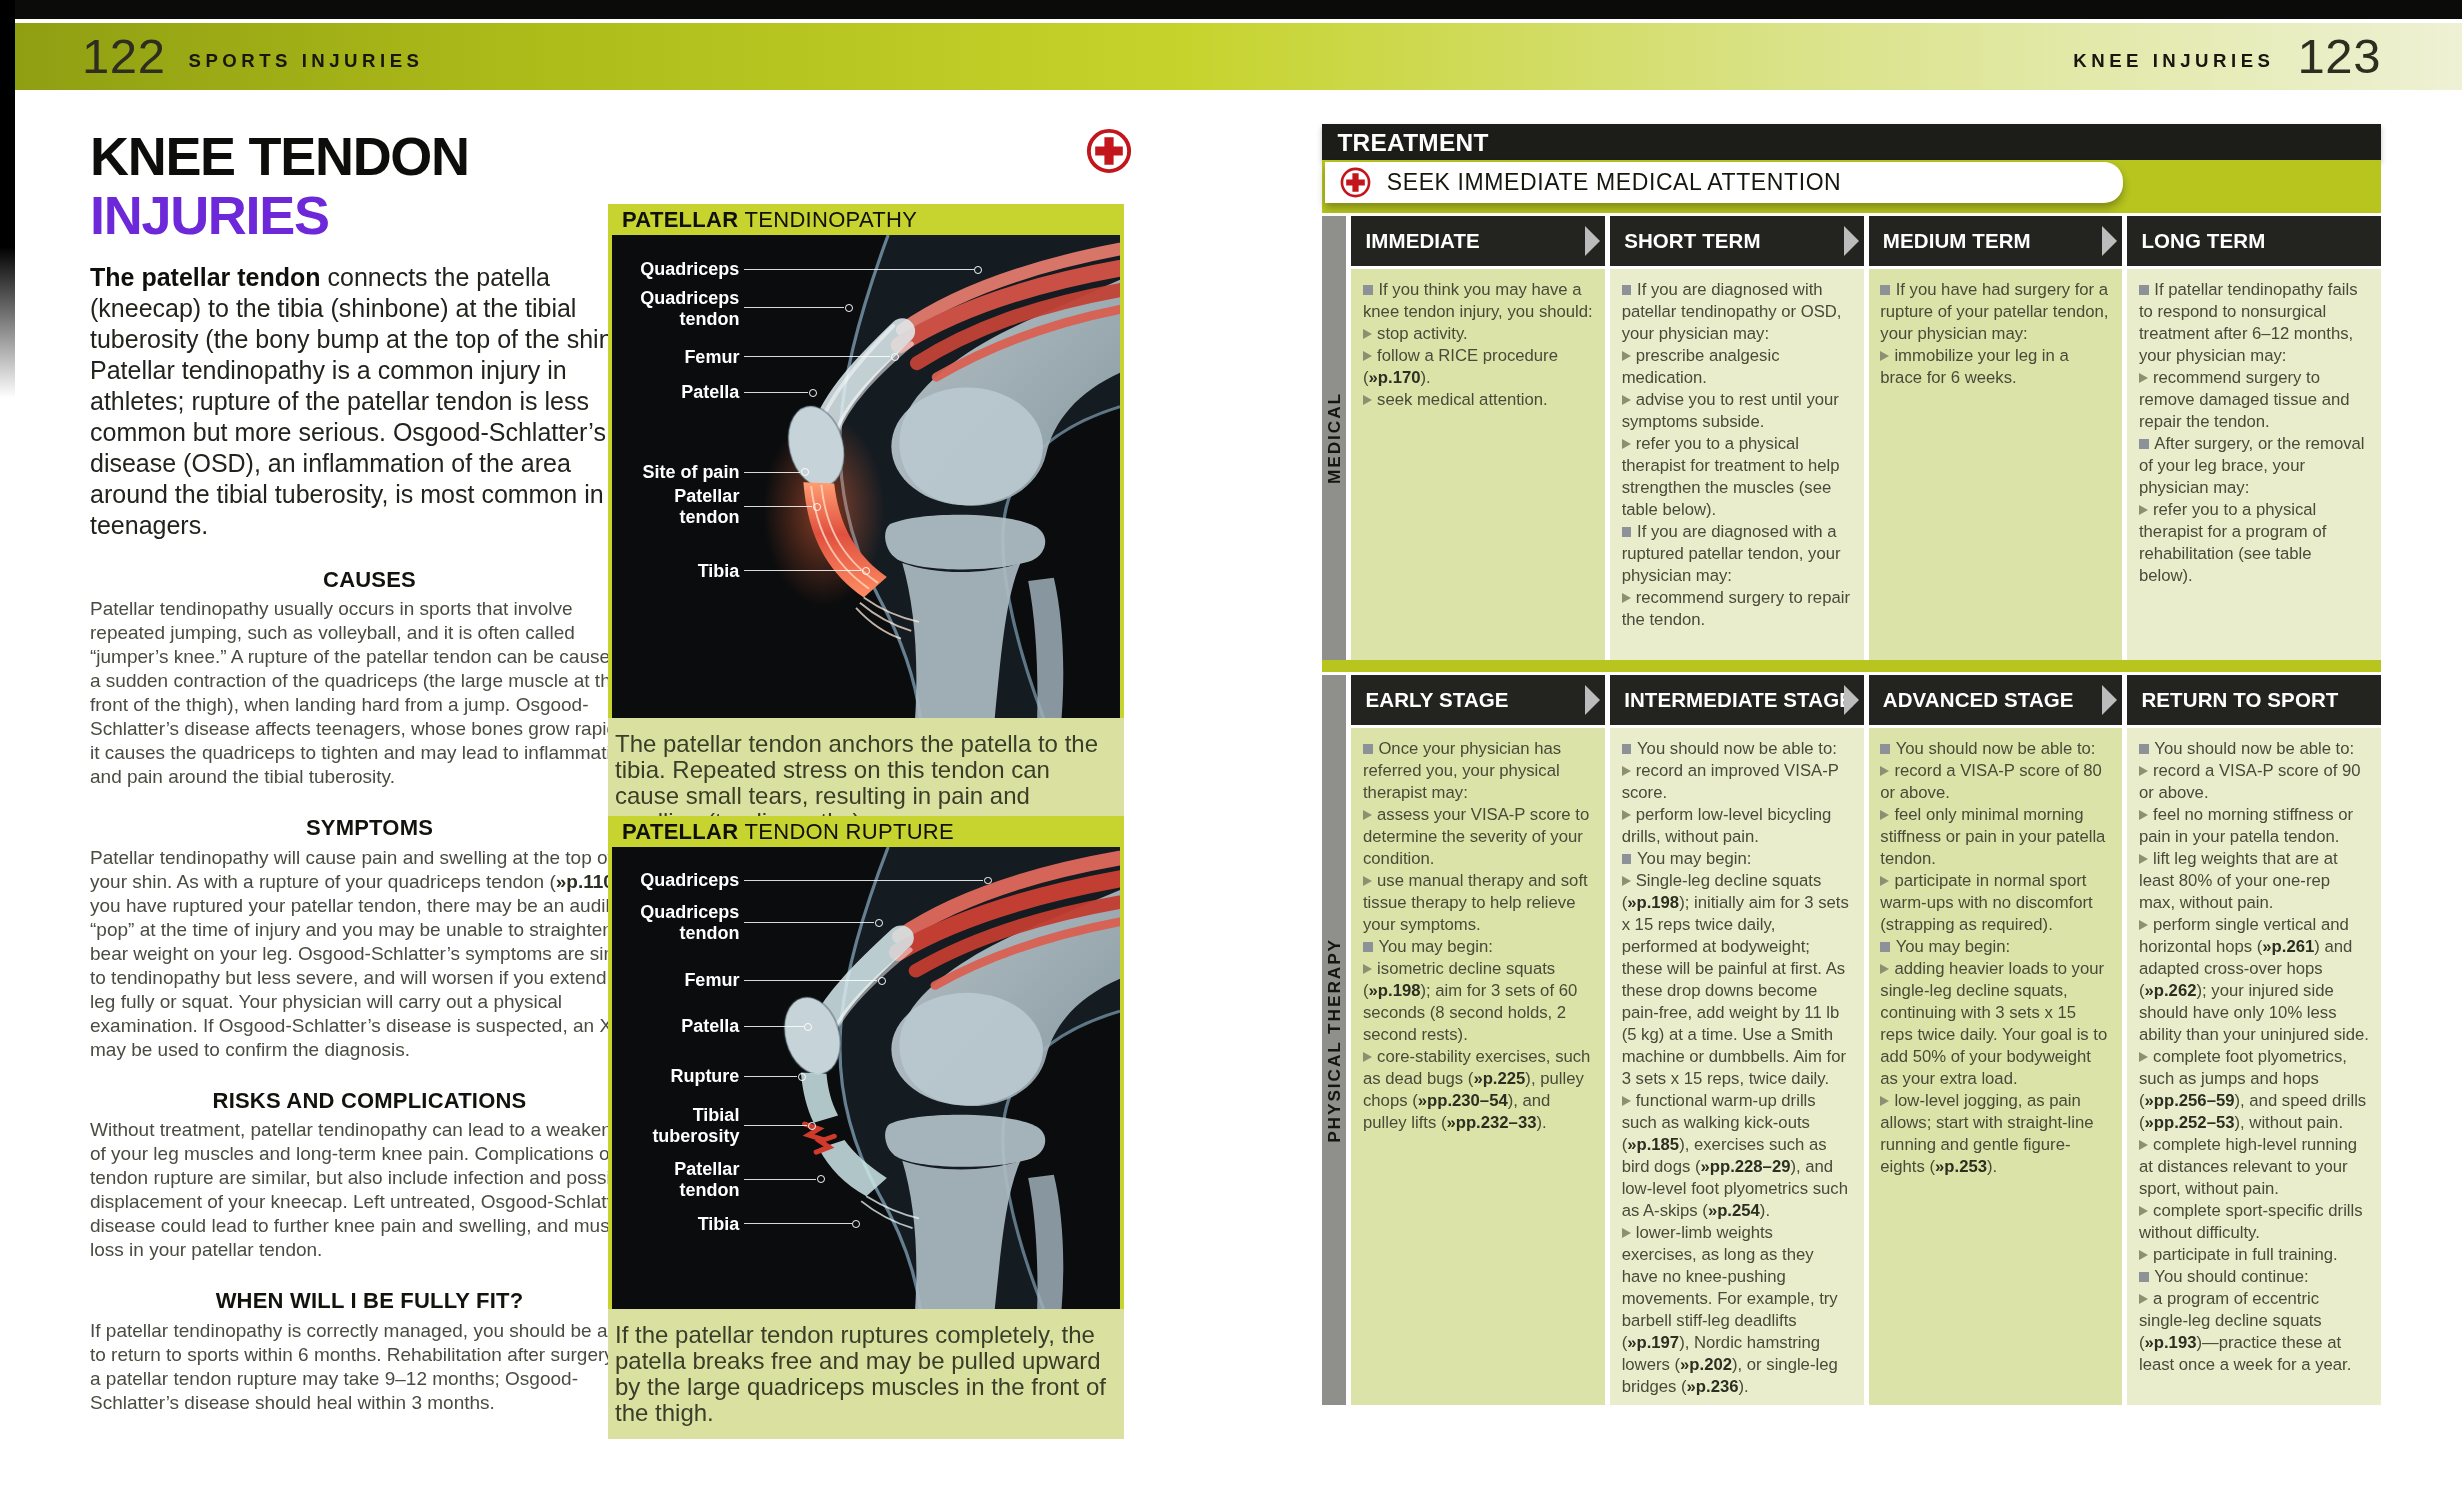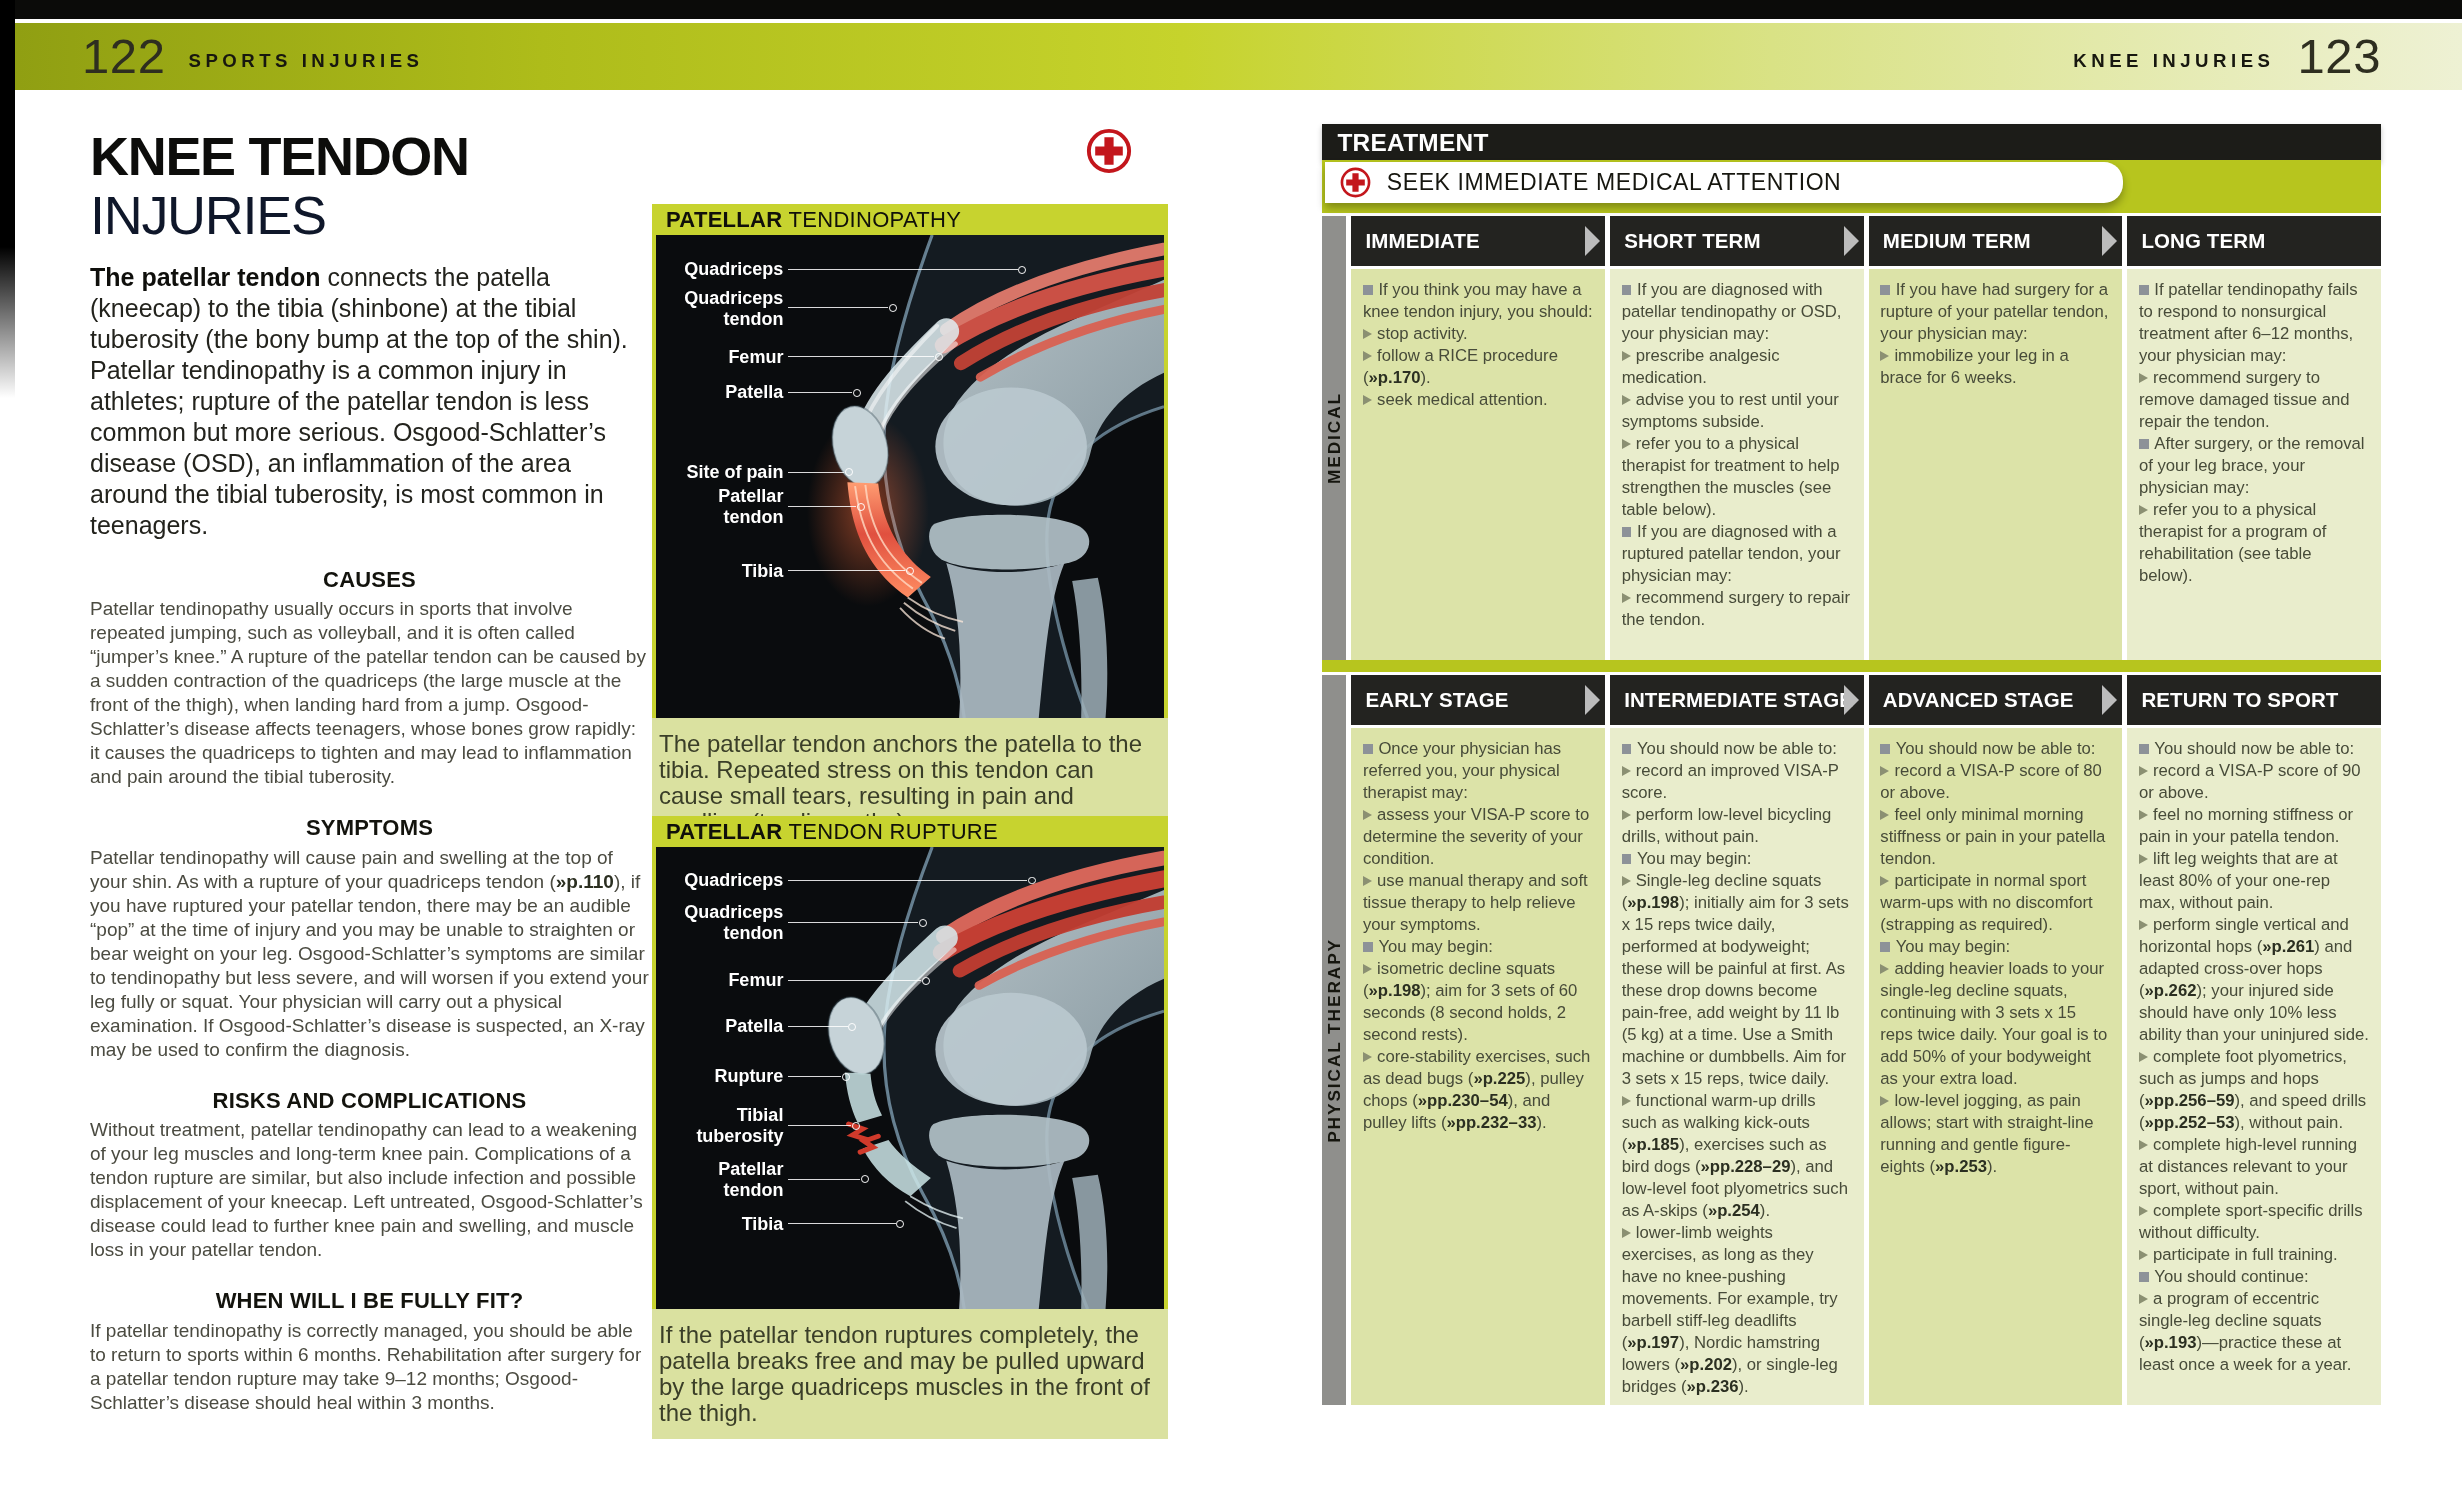--- a/index.html
+++ b/index.html
@@ -17,32 +17,32 @@
   #band-left{left:82px;}
   #band-right{right:81px;}
   .pgnum{font-size:49px;font-weight:300;color:#2e2e20;letter-spacing:0.6px;line-height:1;}
   .bandlab{font-size:18.6px;font-weight:700;letter-spacing:4.5px;color:#17170f;margin:9px 0 0 23px;}
   #band-right .bandlab{margin:9px 23px 0 0;}
 
   
   #article{left:90px;top:127px;width:559px;}
   h1{margin:0;font-size:54px;line-height:59px;letter-spacing:-1.3px;color:#0d0d0b;}
   h1 .t-bold{font-weight:900;}
-  h1 .t-light{font-weight:400;color:#0f172a;}
+  h1 .t-light{font-weight:700;color:#6d28d9;}
   #article-intro{margin:16.7px 0 0;font-size:25px;line-height:31px;color:#23231d;}
   #article-intro strong{font-weight:700;color:#0f0f0c;}
   #sections h2{margin:27px 0 5.1px;font-size:22px;line-height:24.4px;color:#13130d;letter-spacing:0.2px;text-align:center;}
   #sections p{margin:0;font-size:19px;line-height:24px;color:#4b4b41;}
   #sections strong, .tcell strong{font-weight:700;color:#2b2f21;}
 
   #title-cross{left:1086px;top:128px;}
   .cross-icon{display:inline-block;}
 
   
-  .panel{position:absolute;left:652px;width:516px;}
+  .panel{position:absolute;left:608px;width:516px;}
   .p-head{height:31px;background:#c7d32f;display:flex;align-items:center;padding-left:14px;
           font-size:22px;letter-spacing:0.3px;color:#10100a;}
   .p-head .ph-bold{font-weight:900;}
   .p-head .ph-rest{font-weight:400;white-space:pre;}
   .p-art{position:relative;background:#0a0c0e;border-left:4.5px solid #c7d32f;border-right:4.5px solid #c7d32f;overflow:hidden;}
   .p-art svg{position:absolute;left:0;top:0;width:100%;height:100%;}
   .p-cap{background:#dae1a0;padding:13px 7px;font-size:24px;line-height:26px;color:#3a3e28;}
   .dl-text{position:absolute;left:6.4px;width:121px;text-align:right;font-weight:700;
            font-size:18px;line-height:20.5px;color:#fff;z-index:3;}
   .dl-line{position:absolute;height:1.3px;background:rgba(255,255,255,.85);z-index:2;}

